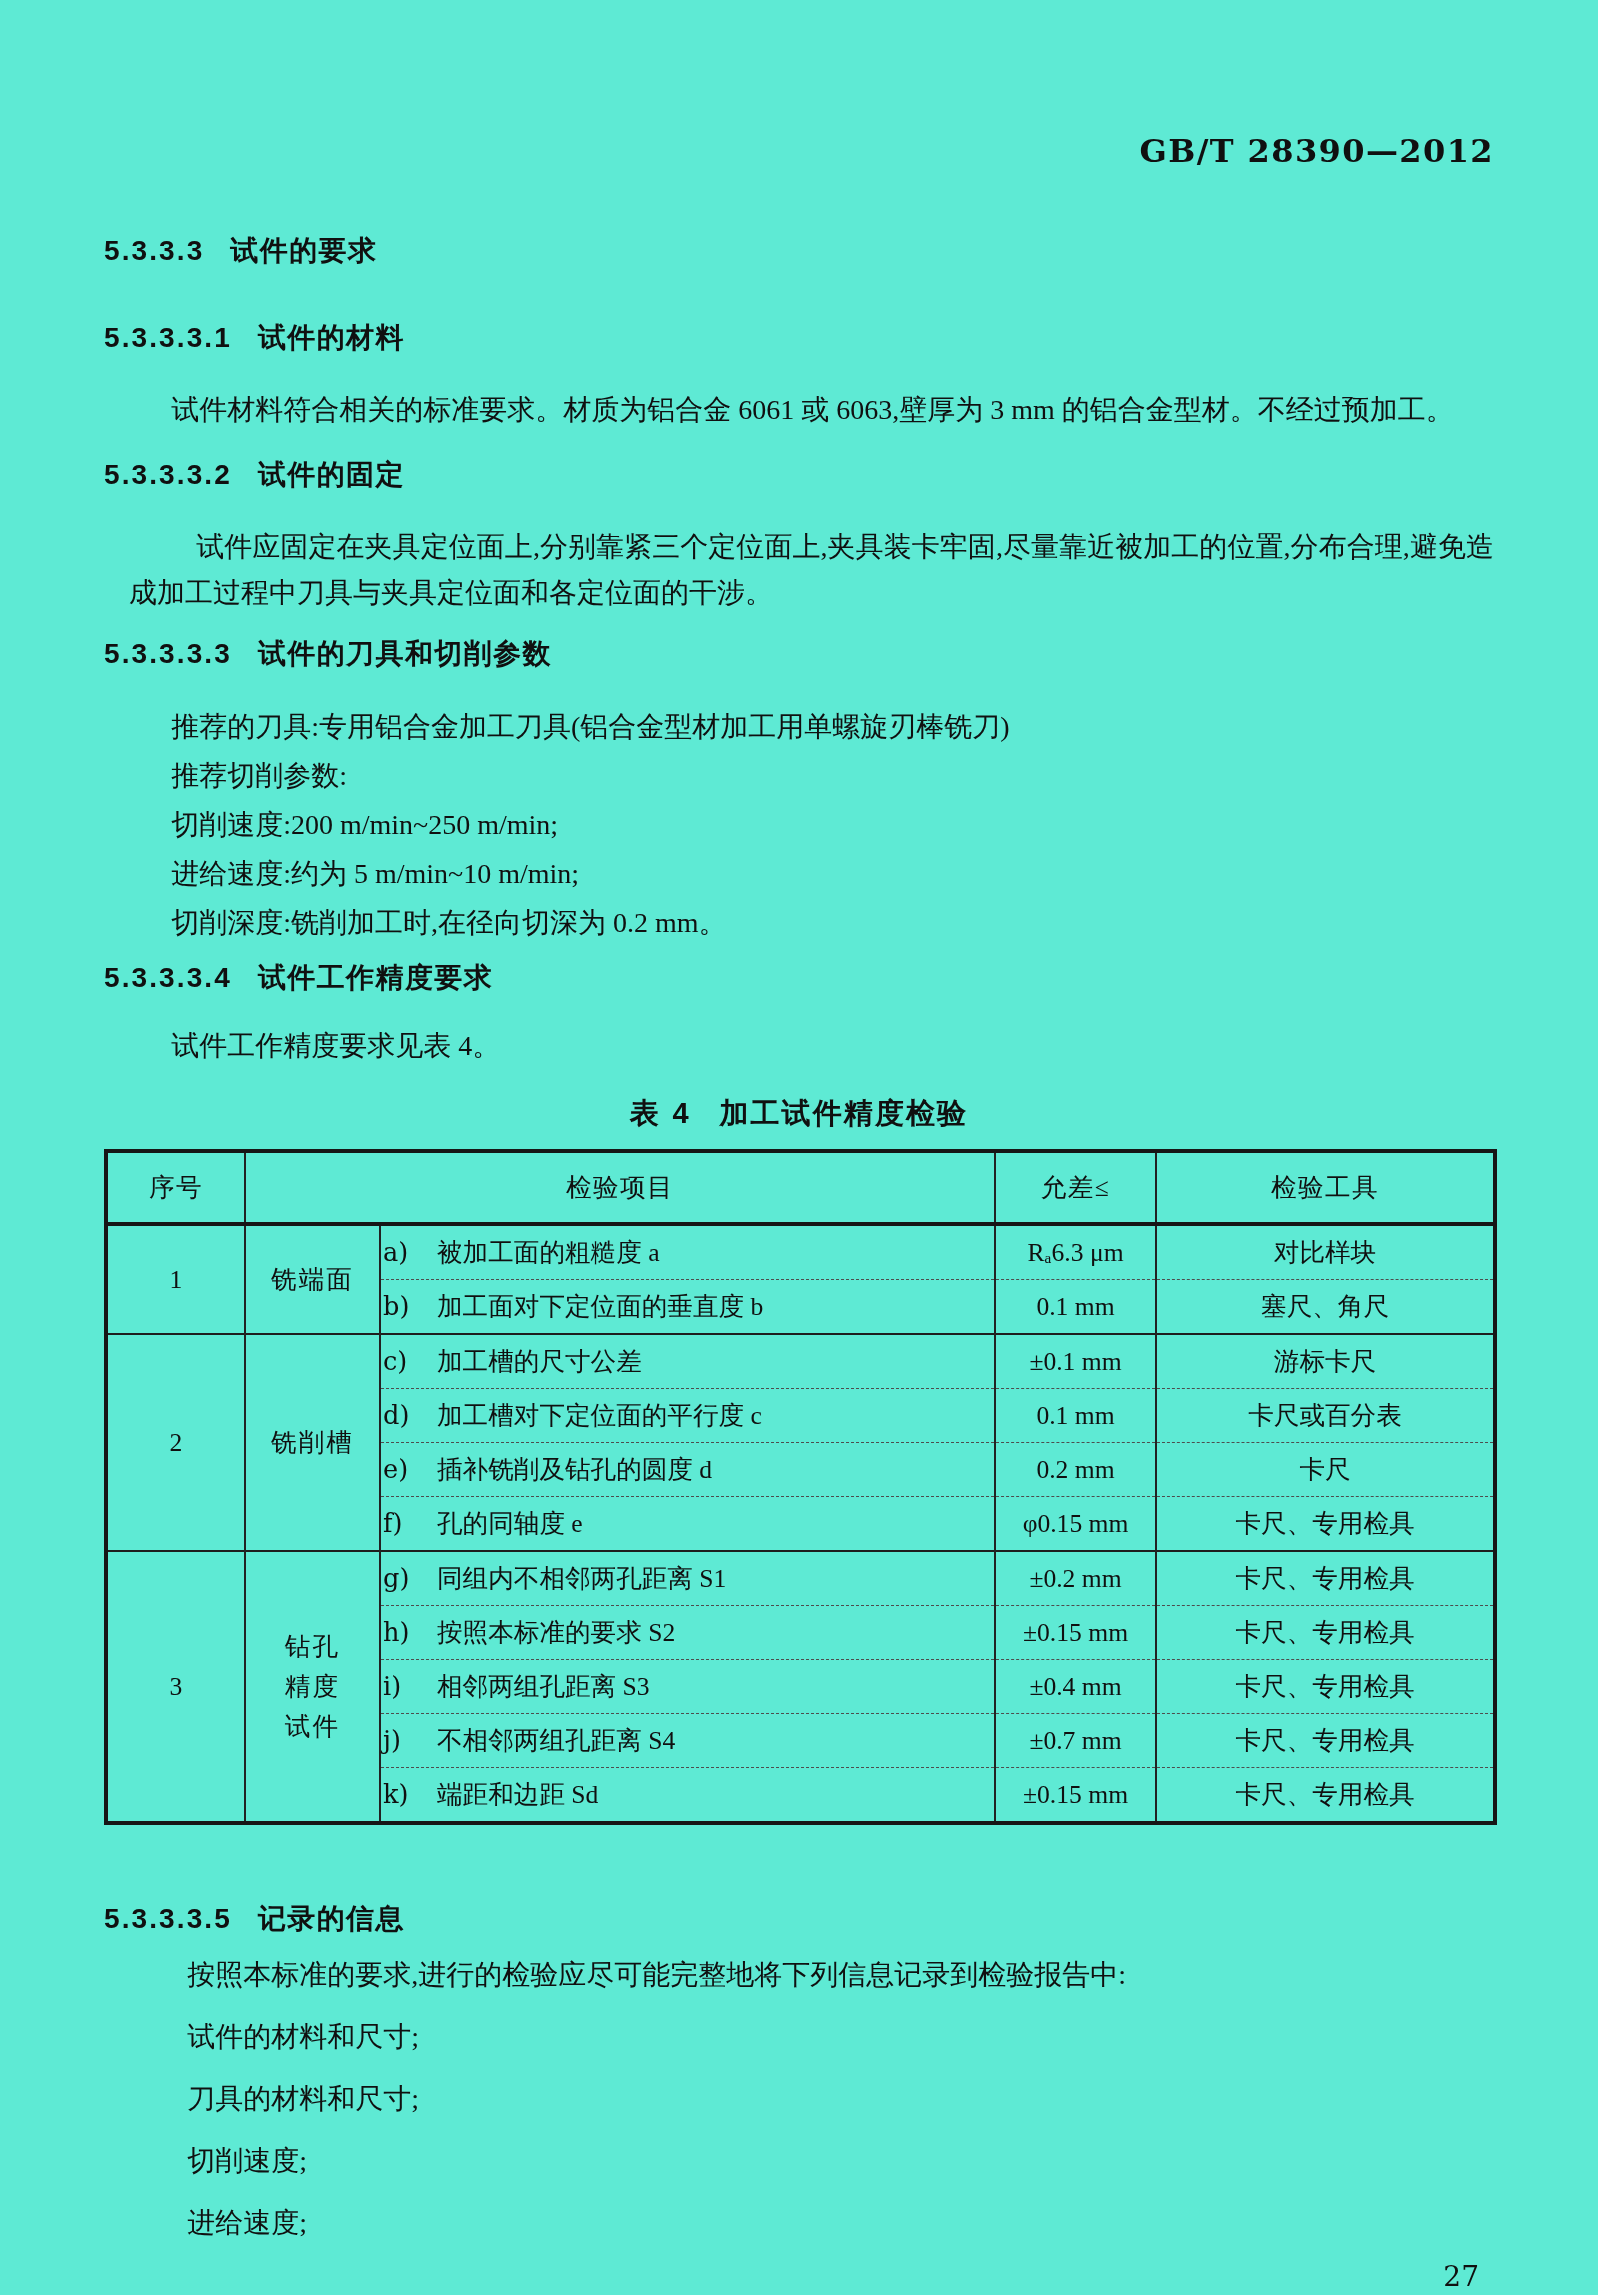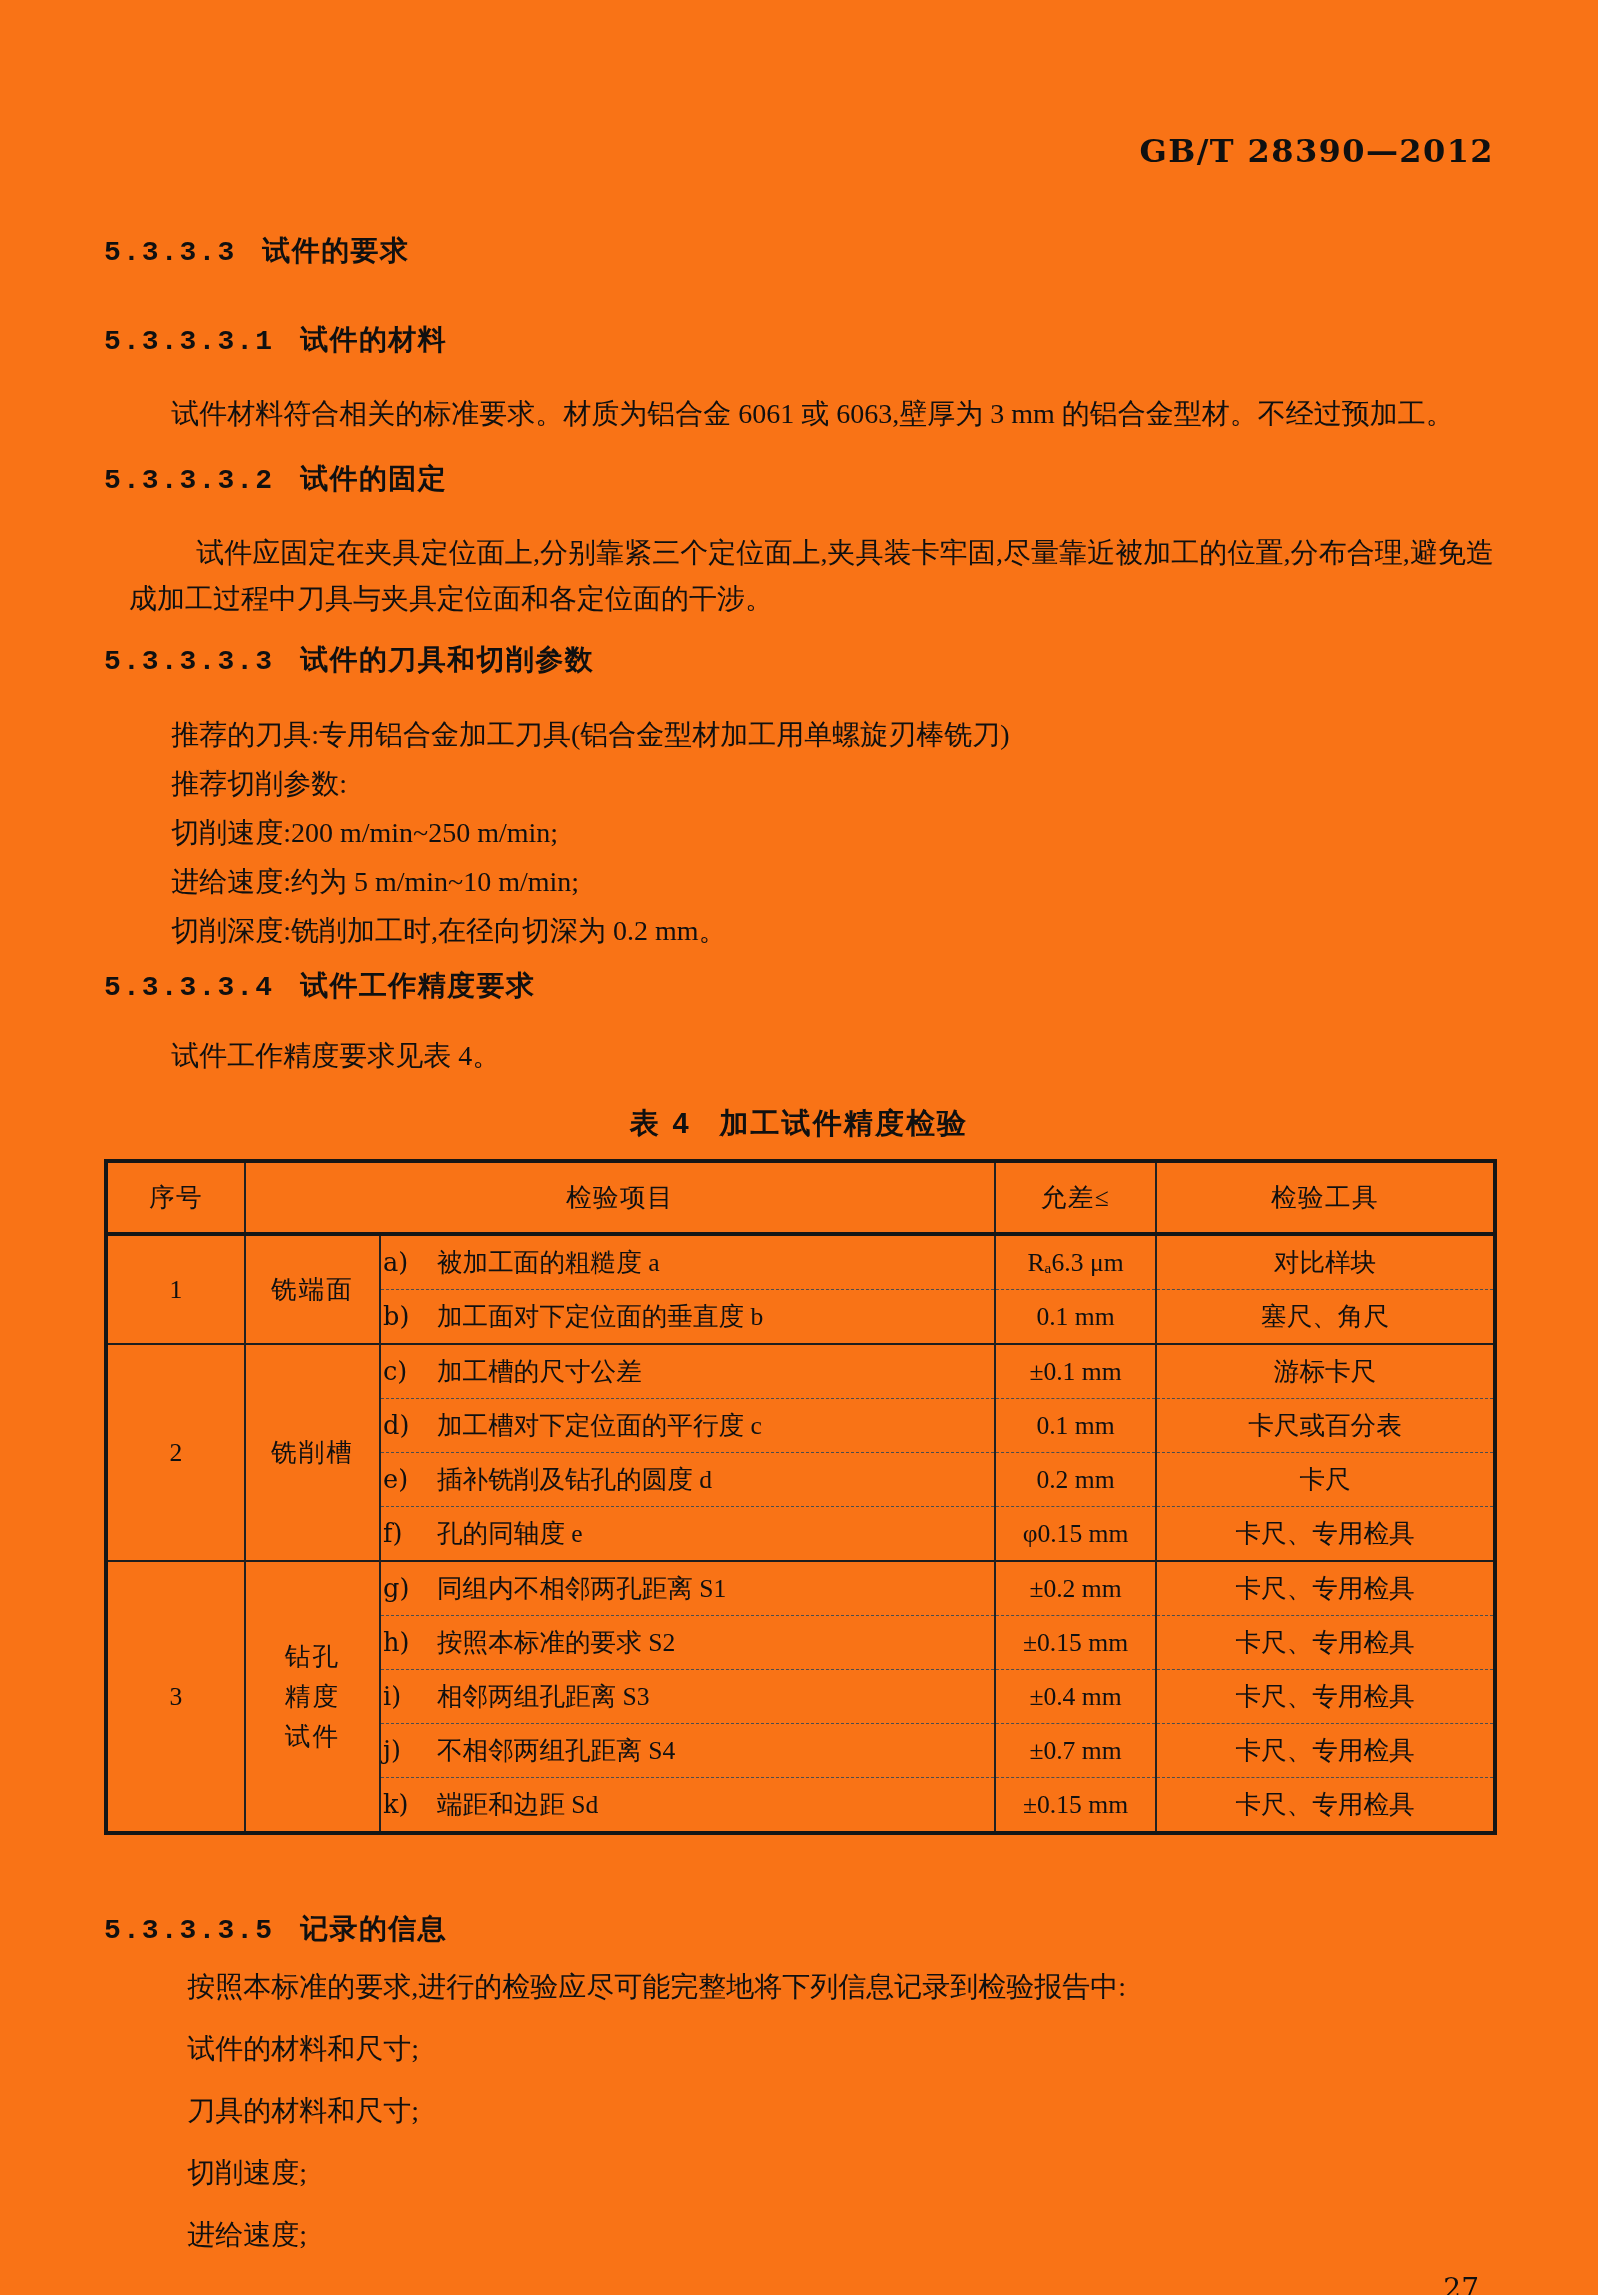--- a/index.html
+++ b/index.html
@@ -1,40 +1,40 @@
 <!DOCTYPE html>
 <html lang="zh" style="font-size:11px"><head>
 <meta charset="utf-8">
 <style>
   html,body{margin:0;padding:0;background:#ffffff;}
   .sheet{
     position:relative;
     width:1599px;height:2295px;
     box-sizing:border-box;
-    background:#f97316;
+    background:#5eead4;
     color:#101010;
     padding:135px 105px 0 104px;
     font-family:"Liberation Serif","DejaVu Serif",serif;
     font-size:28px;
     overflow:hidden;
   }
   
   .doc-number{
     margin:0;
     text-align:right;
     font-family:"DejaVu Serif","Liberation Serif",serif;
     font-weight:bold;
     font-size:32px;
     line-height:33px;
     letter-spacing:1.4px;
   }
   
   .hd{margin:0;font-size:28px;line-height:33px;font-weight:bold;}
   .hd .hd-num{
-    font-family:Liberation Mono, monospace;
+    font-family:Liberation Sans, sans-serif;
     letter-spacing:2.1px;
     margin-right:26px;
   }
   .hd .hd-title{
     font-family:"Liberation Sans","DejaVu Sans",sans-serif;
     letter-spacing:1.4px;
   }
   .hd1{margin-top:66px;}
   .hd2{margin-top:54px;}
   .hd3{margin-top:25px;}

